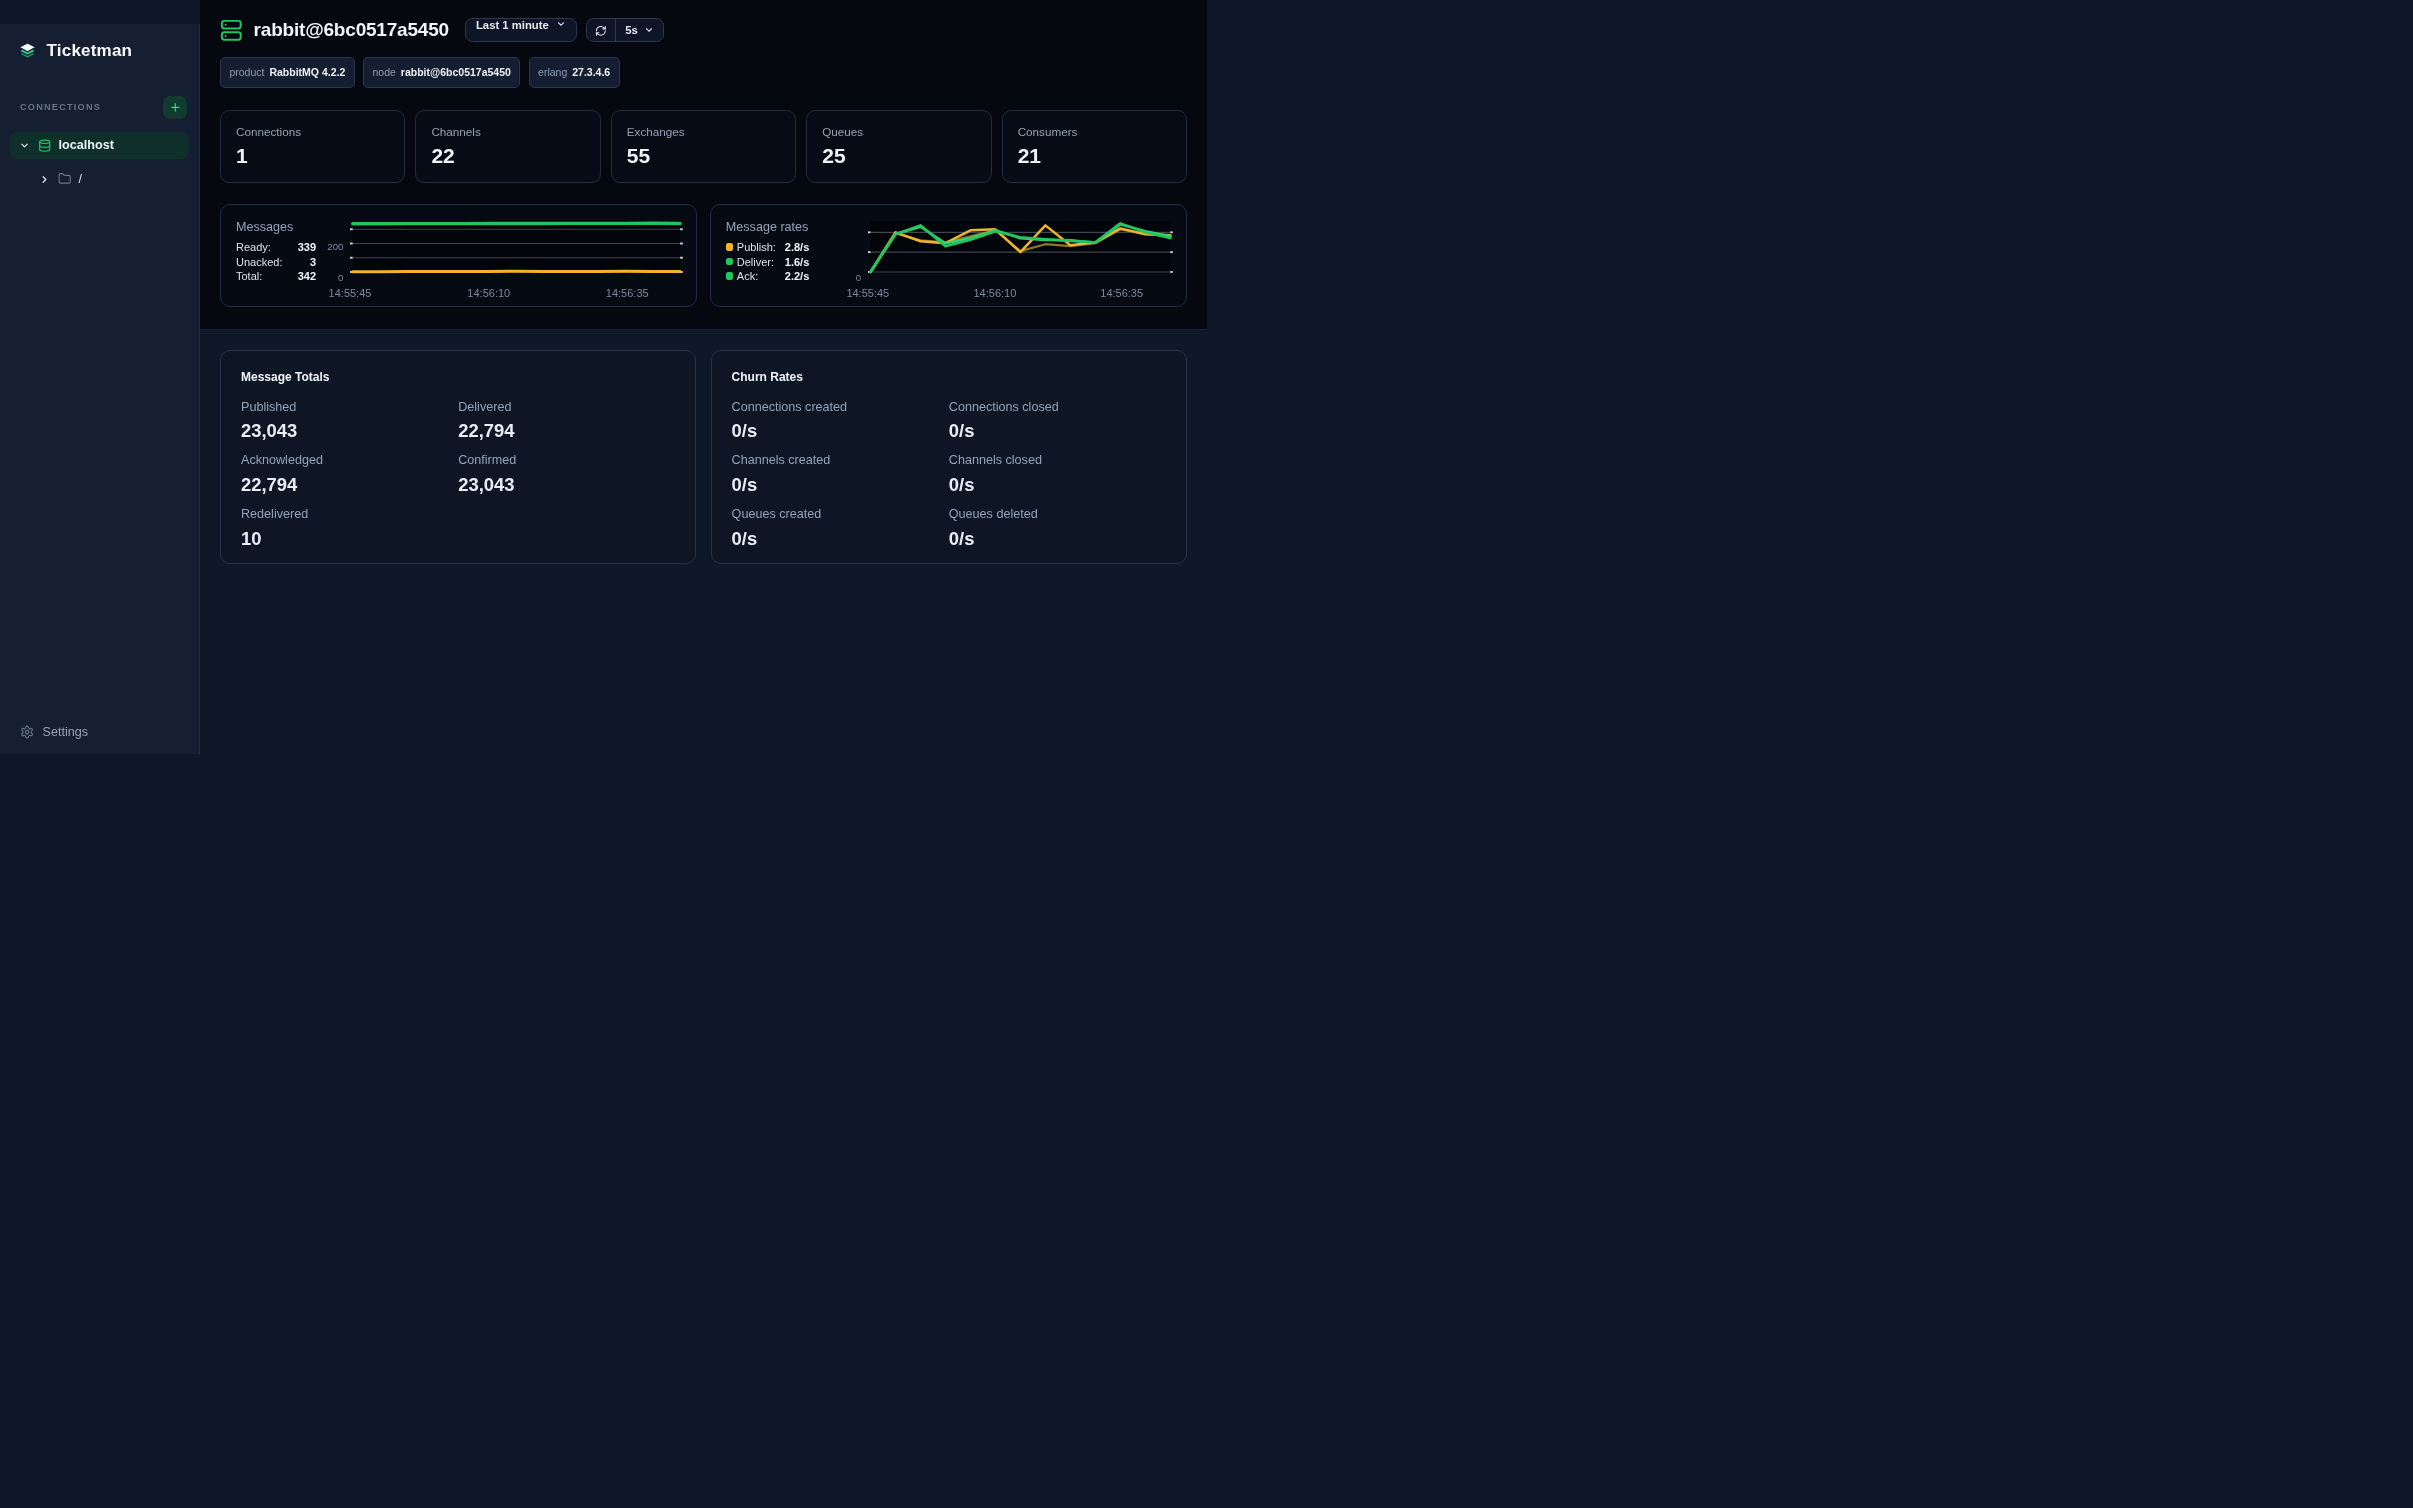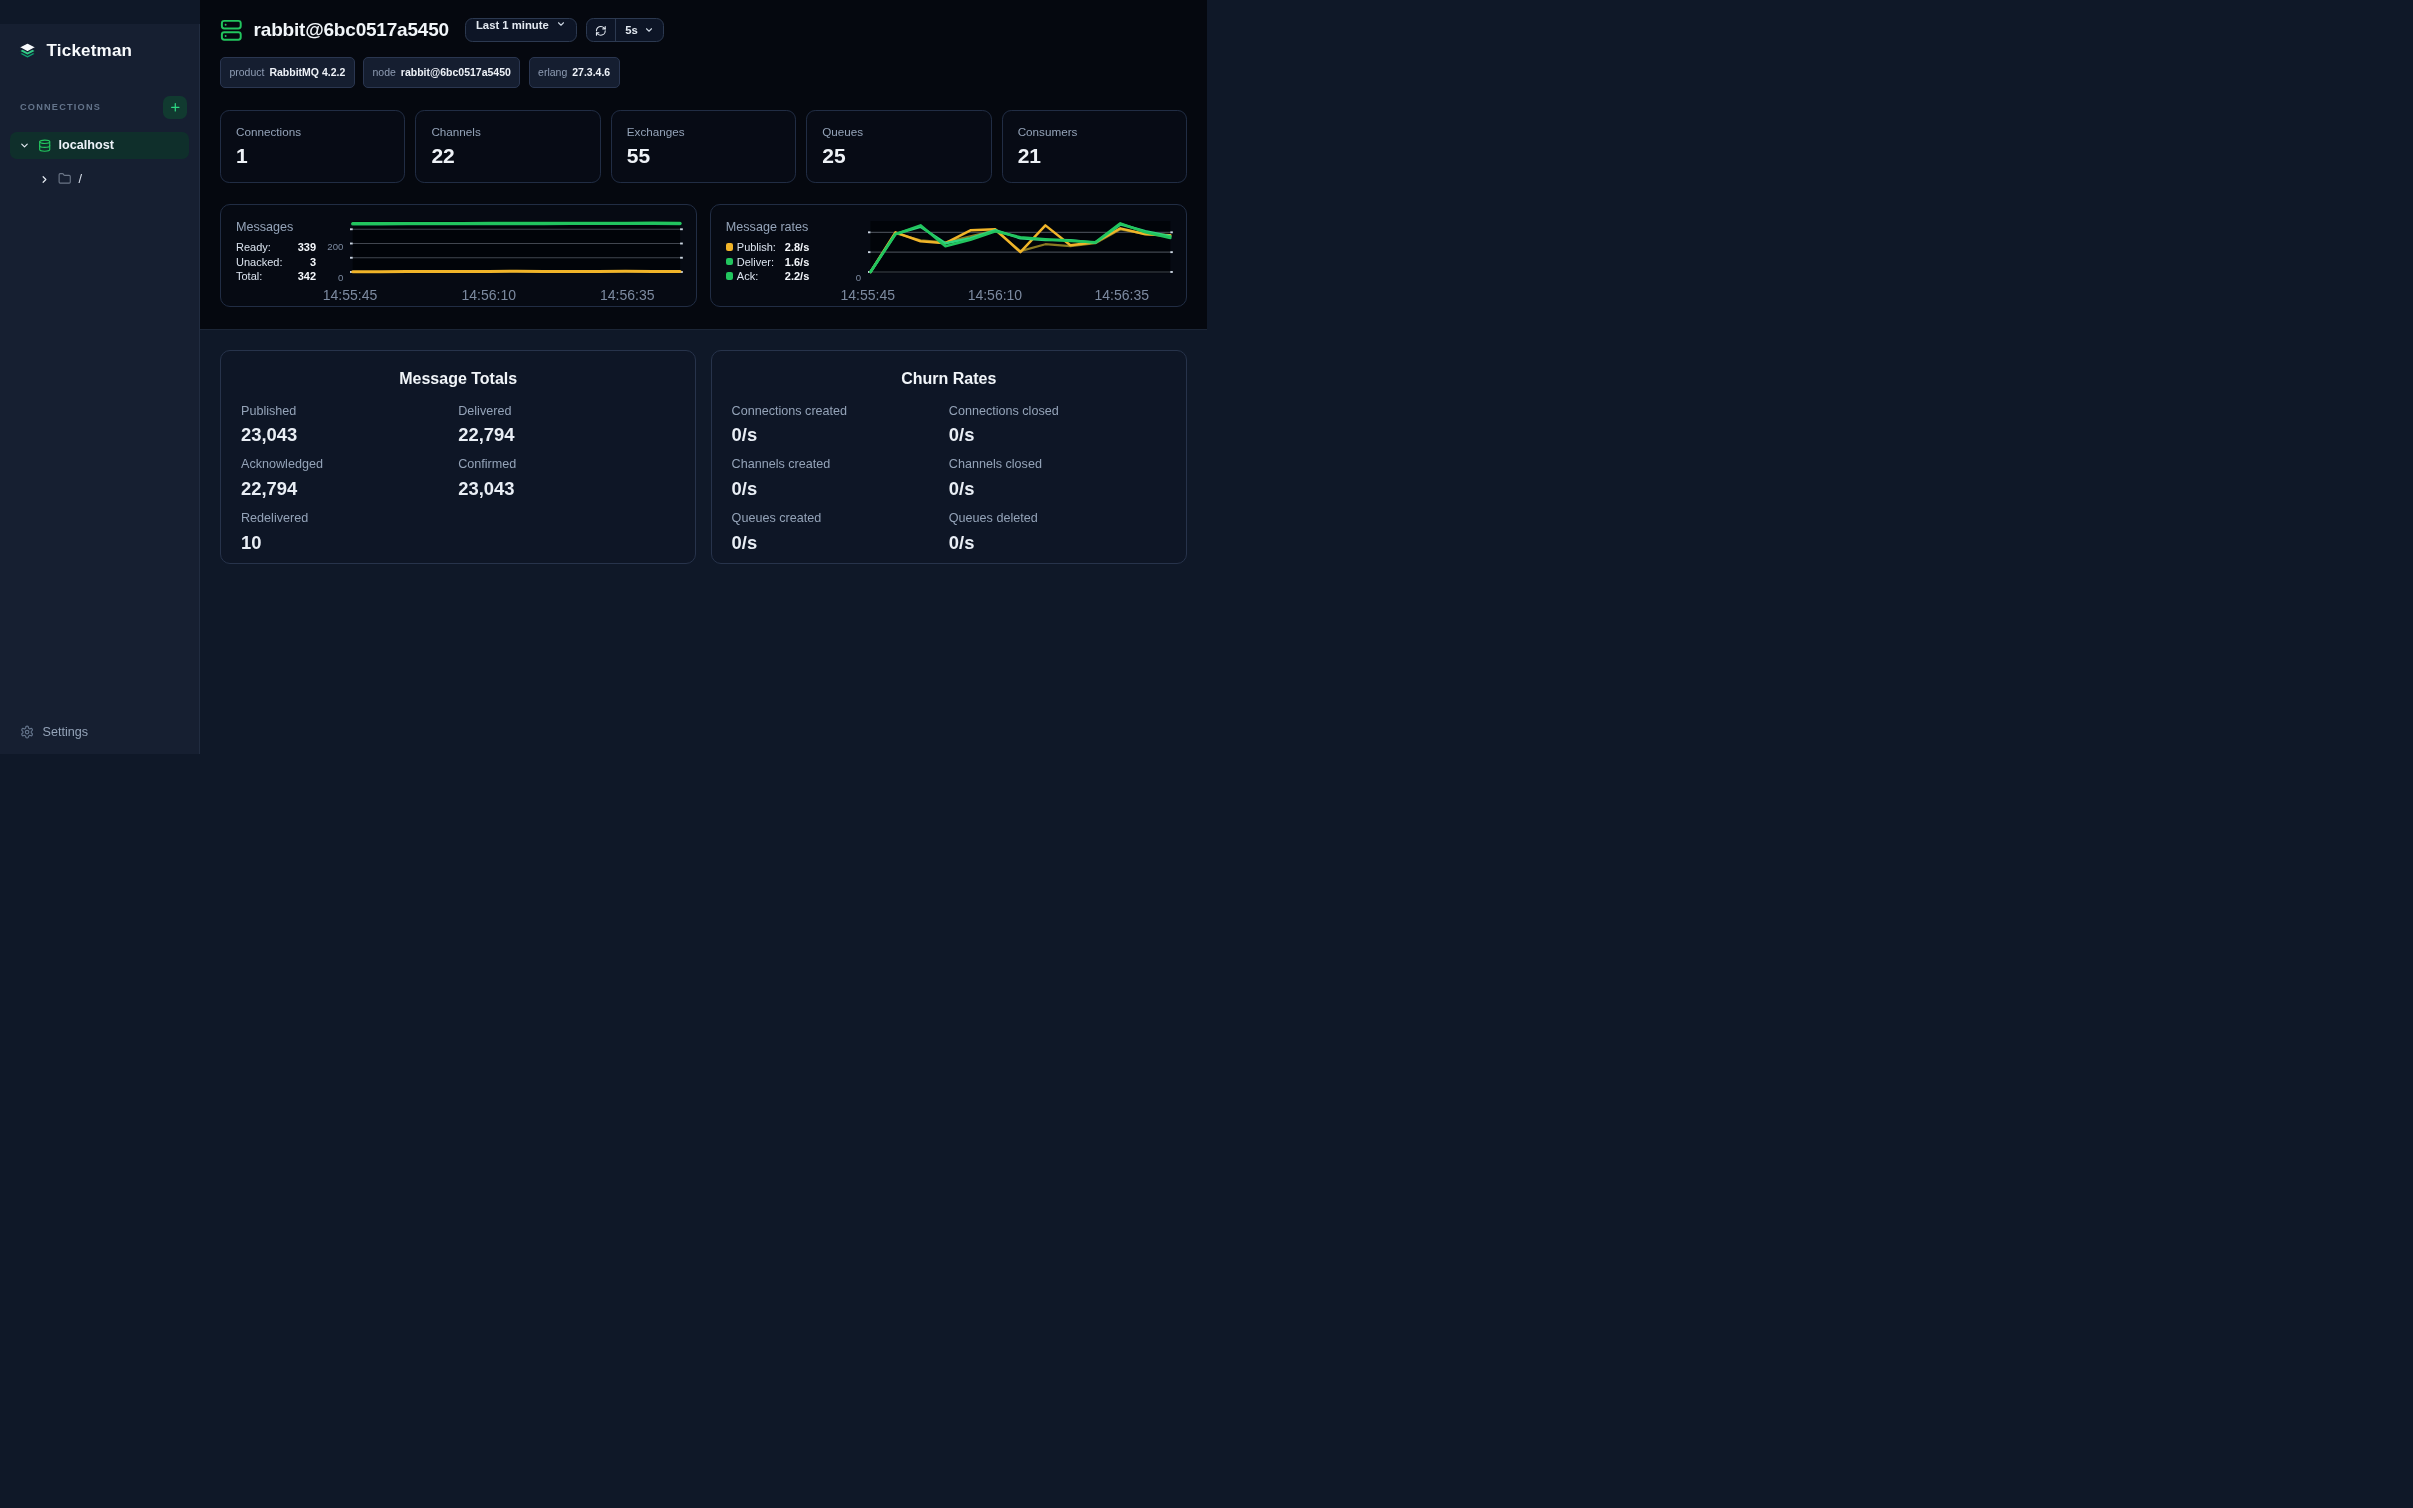--- a/index.html
+++ b/index.html
@@ -109,31 +109,31 @@
   .axis-col{ width:30px; min-width:30px; position:relative; height:64px; margin-top:1.7px; }
   .axis-col span{
     position:absolute; right:6.7px; transform:translateY(-50%);
     font-size:9.6px; color:#7c8aa0;
   }
   .plot-wrap{ flex:1; min-width:0; display:flex; flex-direction:column; }
   .plot{ width:100%; height:64px; margin-top:1.7px; }
   .x-axis{ position:relative; height:12.6px; margin-top:7.5px; }
   .x-axis span{
     position:absolute; transform:translateX(-50%); white-space:nowrap;
-    font-size:14px; color:#7c8aa0;
+    font-size:11px; color:#7c8aa0;
   }
 
   .bottom-section{ flex:1; padding:20px; }
   .panels-grid{ display:grid; grid-template-columns:1fr 1fr; gap:14.2px; }
   .big-panel{
     height:214px; border-radius:10px;
     background:#0e1626; border:0.8px solid #27334b;
     padding:19px 20px;
   }
-  .big-title{ font-size:16px; font-weight:700; color:#f1f5f9;text-align:center; }
+  .big-title{ font-size:12px; font-weight:700; color:#f1f5f9; }
   .stat-grid{ display:grid; grid-template-columns:1fr 1fr; row-gap:11px; margin-top:16px; }
   .stat-item .i-lbl{ font-size:12.6px; color:#94a3b8; line-height:15px; }
   .stat-item .i-val{ font-size:18.4px; font-weight:700; color:#e9eef5; line-height:22px; margin-top:5.9px; }
 </style>
 </head>
 <body>
 
 <aside class="sidebar">
   <div class="logo-row">
     <span>

